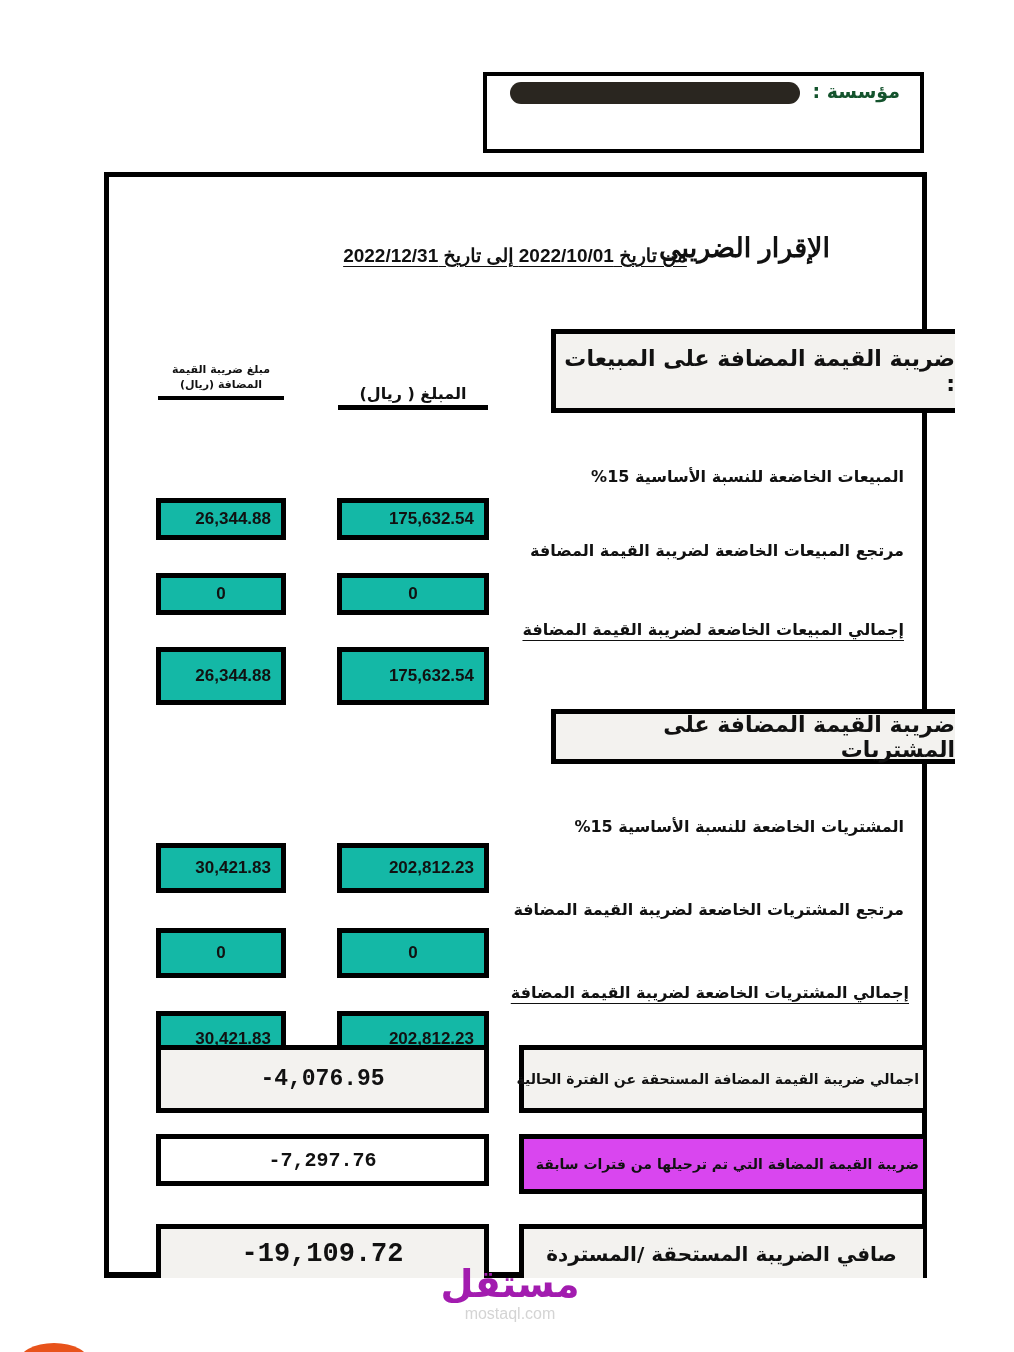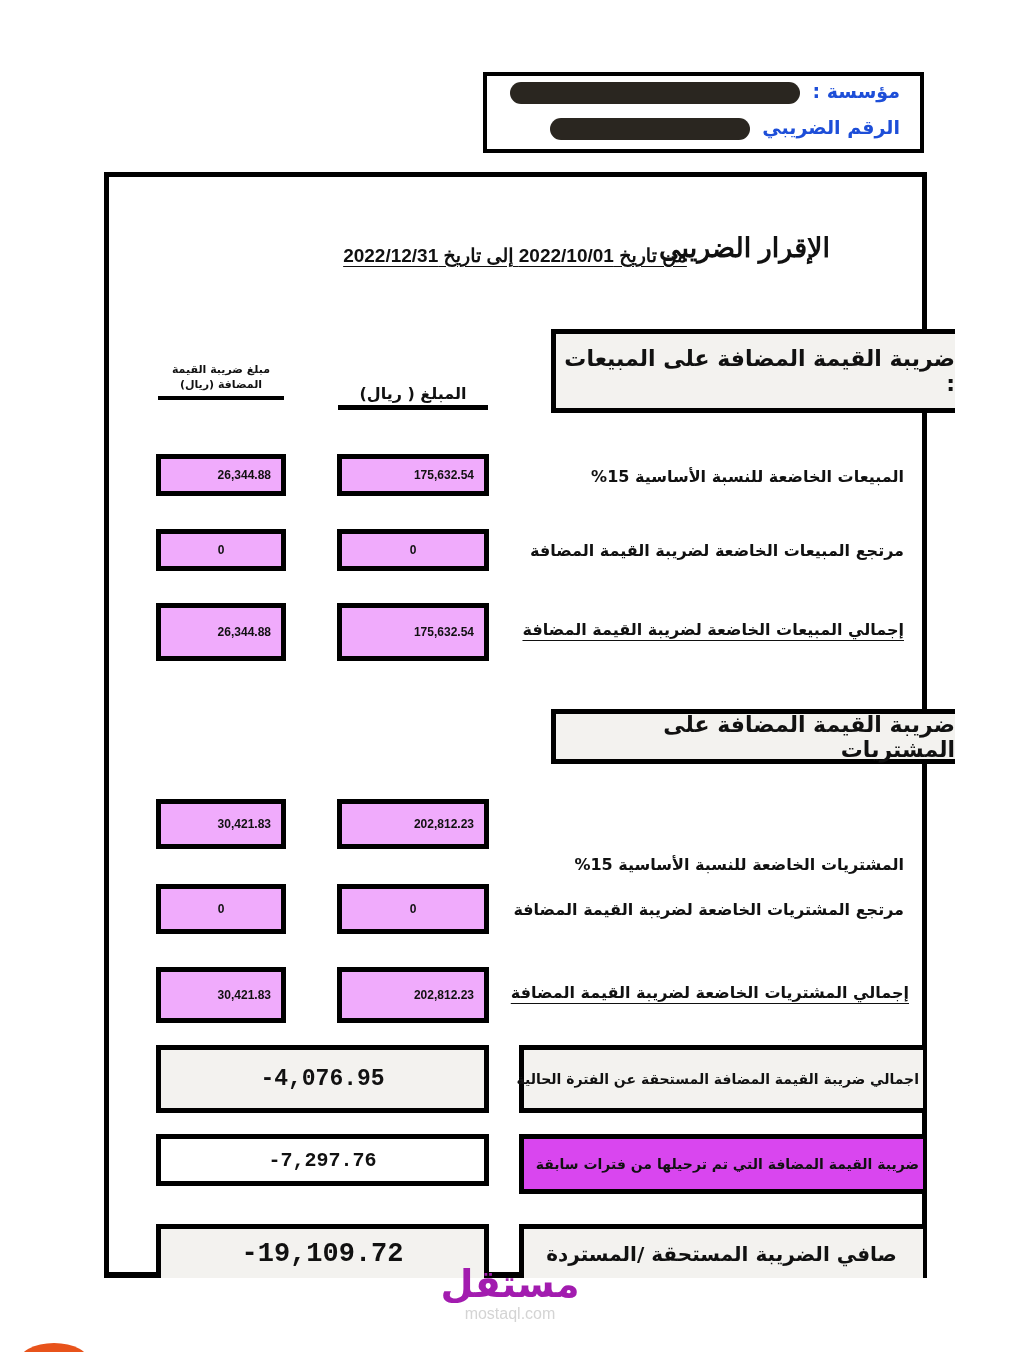--- a/index.html
+++ b/index.html
@@ -7,41 +7,41 @@
     width:1014px; height:1352px; position:relative; overflow:hidden;
     background:#ffffff;
     font-family:"DejaVu Sans", sans-serif;
     color:#111;
   }
   .abs { position:absolute; box-sizing:border-box; }
 
   
   #info-box { left:483px; top:72px; width:441px; height:81px; border:4px solid #000; background:#fff; direction:rtl; }
   .info-line { position:absolute; right:20px; font-size:19px; font-weight:bold; white-space:nowrap; }
-  .info-line .lbl { color:#1d4ed8; }
+  .info-line .lbl { color:#14532d; }
   .redact { display:inline-block; background:#2a2620; border-radius:14px; height:22px; vertical-align:middle; margin-right:6px; }
 
   
   #frame { left:104px; top:172px; width:823px; height:1106px; border:5px solid #000; border-bottom-width:6px; }
 
   #title { left:300px; width:530px; top:190px; text-align:right; font-size:27px; font-weight:bold; text-underline-offset:6px; direction:rtl; font-family:"Liberation Sans", sans-serif;margin-top:42px; }
   #period { left:290px; width:450px; top:244px; text-align:center; font-size:19px; font-weight:bold; direction:rtl; text-decoration:underline; text-underline-offset:4px; font-family:"Liberation Sans", sans-serif; white-space:nowrap; }
 
   
   .colhead { text-align:center; font-weight:bold; direction:rtl; }
   #col-tax-head { left:158px; width:126px; top:362px; font-size:11px; line-height:15px; border-bottom:4px solid #000; padding-bottom:4px; }
   #col-amt-head { left:338px; width:150px; top:384px; font-size:16px; border-bottom:5px solid #000; padding-bottom:2px; }
 
   
   .section { border:5px solid #000; background:#f3f2ef; display:flex; align-items:center; justify-content:center; direction:rtl; font-weight:bold; font-size:22px;margin-left:32px; }
   #sec-sales { left:519px; top:329px; width:404px; height:84px; border-right:none; }
   #sec-purch { left:519px; top:709px; width:404px; height:55px; border-right:none; }
 
   
-  .vbox { border:5px solid #000; background:#f0abfc; display:flex; align-items:center; justify-content:flex-end; padding-right:10px; font-weight:bold; font-size:12px; font-family:"Liberation Sans", sans-serif; }
+  .vbox { border:5px solid #000; background:#14b8a6; display:flex; align-items:center; justify-content:flex-end; padding-right:10px; font-weight:bold; font-size:17px; font-family:"Liberation Sans", sans-serif;margin-top:44px; }
   .vbox.center { justify-content:center; padding-right:0; }
   .tax { left:156px; width:130px; }
   .amt { left:337px; width:152px; }
 
   
   .rowlbl { right:110px; direction:rtl; font-weight:bold; font-size:16px; white-space:nowrap; text-align:right; }
   .rowlbl.u { text-decoration:underline; text-underline-offset:5px; }
 
   
   .sumval { left:156px; width:333px; border:5px solid #000; display:flex; align-items:center; justify-content:center; font-weight:bold; font-family:Liberation Mono, monospace; }
@@ -53,24 +53,20 @@
   #wm-en { left:440px; width:140px; top:1305px; text-align:center; font-size:16px; color:#d4d4d4; font-family:"Liberation Sans", sans-serif; }
   #orange-blob { left:18px; top:1343px; width:72px; height:40px; background:#e8531b; border-radius:50% 50% 0 0; }
 </style>
 </head>
 <body>
 
 <div id="info-box" class="abs">
   <div class="info-line" style="top:4px;">
     <span class="lbl">مؤسسة :</span>
     <span class="redact" style="width:290px;"></span>
-  </div>
-  <div class="info-line" style="top:40px;">
-    <span class="lbl">الرقم الضريبي</span>
-    <span class="redact" style="width:200px;"></span>
   </div>
 </div>
 
 <div id="frame" class="abs"></div>
 
 <div id="title" class="abs">الإقرار الضريبى</div>
 <div id="period" class="abs">من تاريخ 2022/10/01  إلى تاريخ 2022/12/31</div>
 
 <div id="col-tax-head" class="abs colhead">
   <div>مبلغ ضريبة القيمة</div>
@@ -87,21 +83,21 @@
 <div class="abs rowlbl" style="top:541px;">مرتجع المبيعات الخاضعة لضريبة القيمة المضافة</div>
 <div class="abs vbox amt center" style="top:529px;height:42px;">0</div>
 <div class="abs vbox tax center" style="top:529px;height:42px;">0</div>
 
 <div class="abs rowlbl u" style="top:620px;margin-left:45px;">إجمالي المبيعات الخاضعة لضريبة القيمة المضافة</div>
 <div class="abs vbox amt" style="top:603px;height:58px;">175,632.54</div>
 <div class="abs vbox tax" style="top:603px;height:58px;">26,344.88</div>
 
 <div id="sec-purch" class="abs section">ضريبة القيمة المضافة على المشتريات</div>
 
-<div class="abs rowlbl" style="top:855px;">المشتريات الخاضعة للنسبة الأساسية 15%</div>
+<div class="abs rowlbl" style="top:817px;">المشتريات الخاضعة للنسبة الأساسية 15%</div>
 <div class="abs vbox amt" style="top:799px;height:50px;">202,812.23</div>
 <div class="abs vbox tax" style="top:799px;height:50px;">30,421.83</div>
 
 <div class="abs rowlbl" style="top:900px;">مرتجع المشتريات الخاضعة لضريبة القيمة المضافة</div>
 <div class="abs vbox amt center" style="top:884px;height:50px;">0</div>
 <div class="abs vbox tax center" style="top:884px;height:50px;">0</div>
 
 <div class="abs rowlbl u" style="top:983px;right:105px;">إجمالي المشتريات  الخاضعة لضريبة القيمة المضافة</div>
 <div class="abs vbox amt" style="top:967px;height:56px;">202,812.23</div>
 <div class="abs vbox tax" style="top:967px;height:56px;">30,421.83</div>

